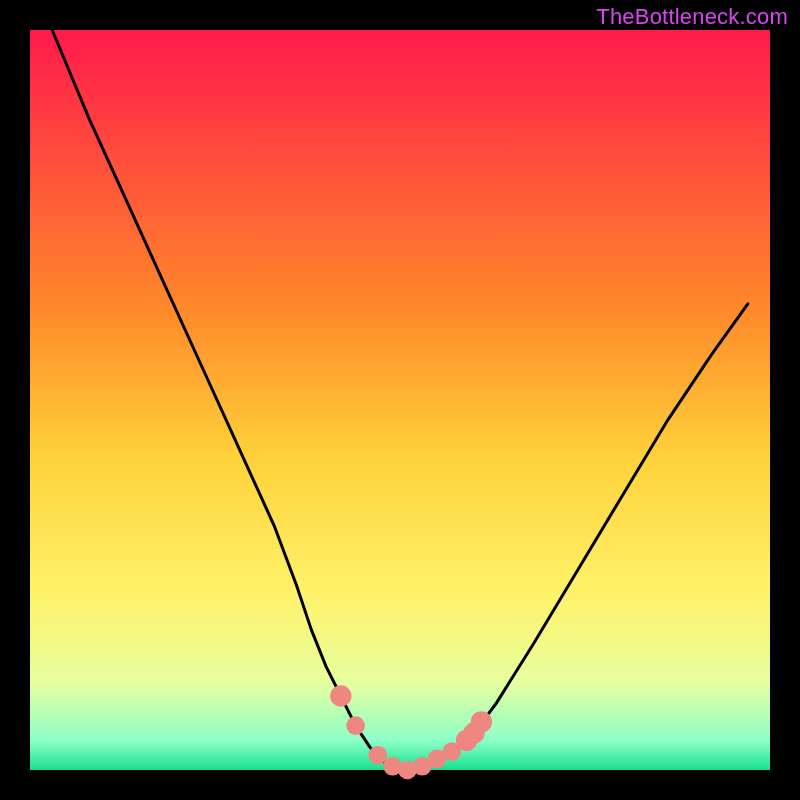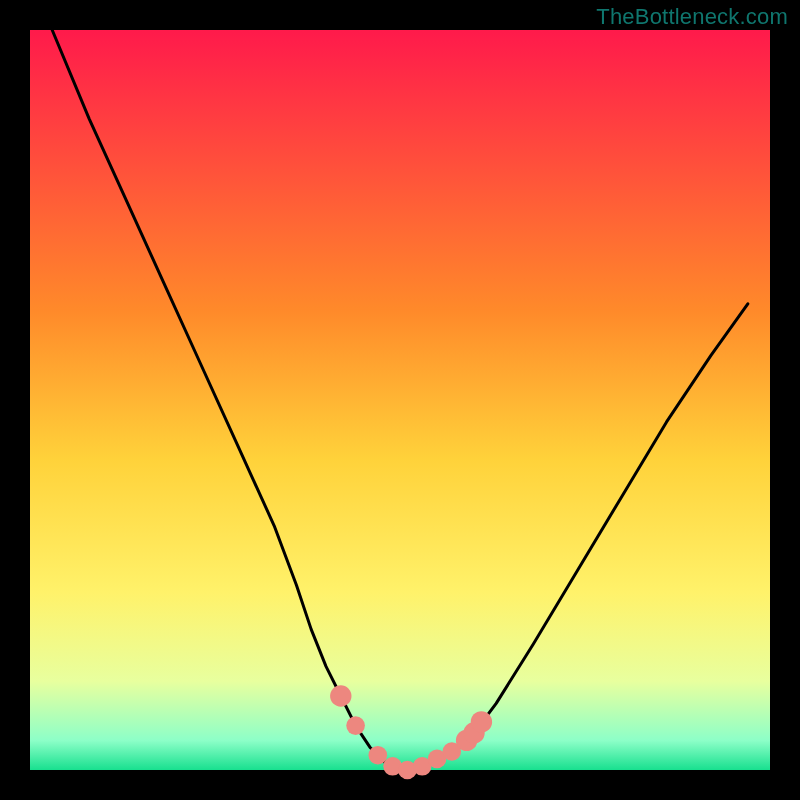--- a/index.html
+++ b/index.html
@@ -20,21 +20,21 @@
     position: absolute;
     top: 0;
     left: 0;
   }
   .watermark {
     position: absolute;
     top: 4px;
     right: 12px;
     font-size: 22px;
     font-weight: 400;
-    color: #0f766e;
+    color: #d946ef;
     letter-spacing: 0.2px;
     user-select: none;
   }
 </style>
 </head>
 <body>
 
 <div class="canvas-wrap">
 
   <svg width="800" height="800" viewBox="0 0 800 800">

